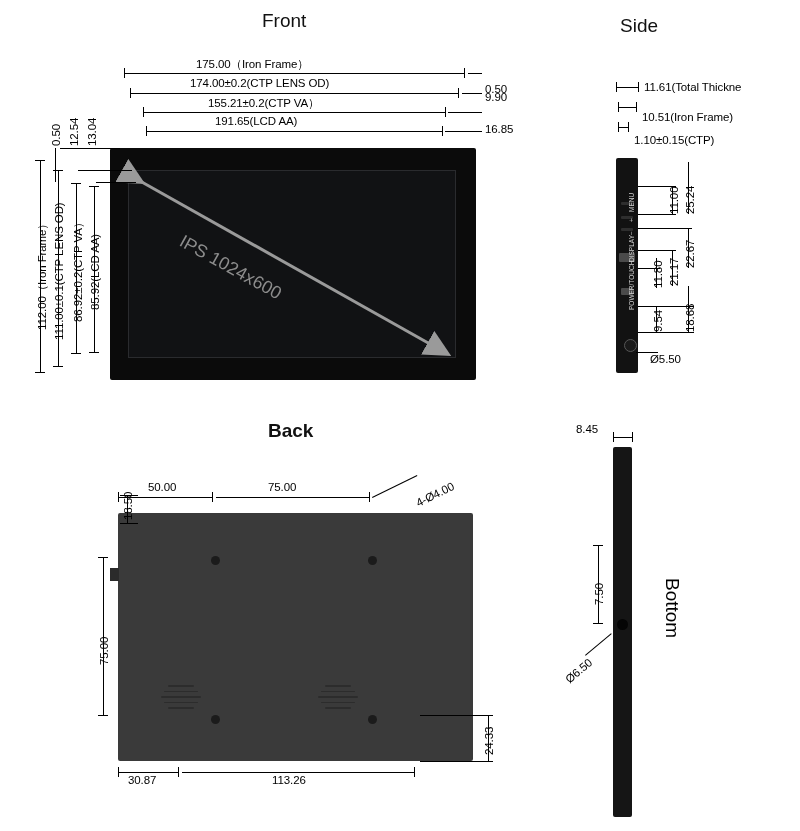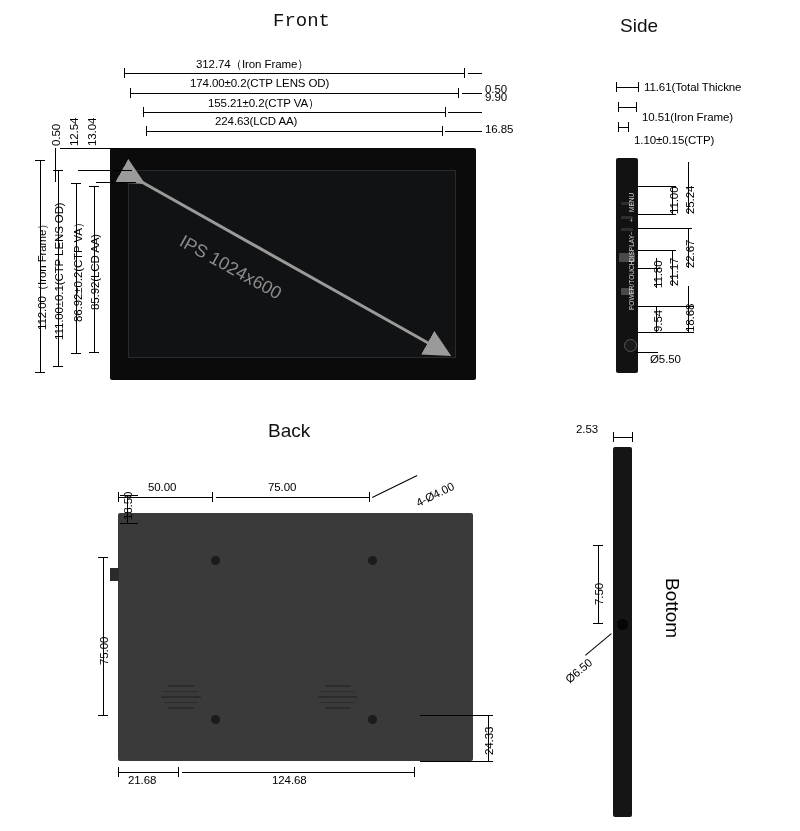--- a/index.html
+++ b/index.html
@@ -170,21 +170,21 @@
     top: 578px;
     font-size: 19px;
     transform-origin: left top;
     transform: rotate(90deg);
     white-space: nowrap;
   }
 </style>
 </head>
 <body>
 
-<div class="view-title" style="left:273px; top:10px;font-family:Liberation Mono, monospace;">Front</div>
+<div class="view-title" style="left:262px; top:10px;">Front</div>
 
 <div id="front-device">
   <div id="front-screen"></div>
 </div>
 
 <svg style="position:absolute; left:110px; top:148px; width:366px; height:232px;">
   <defs>
     <marker id="ah" markerWidth="9" markerHeight="9" refX="7" refY="4.5" orient="auto">
       <polygon points="0,0 9,4.5 0,9" fill="#9a9a9a"></polygon>
     </marker>
@@ -192,36 +192,36 @@
       <polygon points="0,0 9,4.5 0,9" fill="#9a9a9a"></polygon>
     </marker>
   </defs>
   <line x1="30" y1="33" x2="336" y2="205" stroke="#9a9a9a" stroke-width="3" marker-end="url(#ah)" marker-start="url(#ah2)"></line>
 </svg>
 <div id="front-diagonal-label">IPS 1024x600</div>
 
 <div class="line hline" style="left:124px; top:73px; width:340px;"></div>
 <div class="line vline" style="left:124px; top:68px; height:10px;"></div>
 <div class="line vline" style="left:464px; top:68px; height:10px;"></div>
-<div class="dim" style="left:196px; top:57px;">312.74（Iron Frame）</div>
+<div class="dim" style="left:196px; top:57px;">175.00（Iron Frame）</div>
 
 <div class="line hline" style="left:130px; top:93px; width:328px;"></div>
 <div class="line vline" style="left:130px; top:88px; height:10px;"></div>
 <div class="line vline" style="left:458px; top:88px; height:10px;"></div>
 <div class="dim" style="left:190px; top:77px;">174.00±0.2(CTP LENS OD)</div>
 
 <div class="line hline" style="left:143px; top:112px; width:302px;"></div>
 <div class="line vline" style="left:143px; top:107px; height:10px;"></div>
 <div class="line vline" style="left:445px; top:107px; height:10px;"></div>
 <div class="dim" style="left:208px; top:96px;">155.21±0.2(CTP VA）</div>
 
 <div class="line hline" style="left:146px; top:131px; width:296px;"></div>
 <div class="line vline" style="left:146px; top:126px; height:10px;"></div>
 <div class="line vline" style="left:442px; top:126px; height:10px;"></div>
-<div class="dim" style="left:215px; top:115px;">224.63(LCD AA)</div>
+<div class="dim" style="left:215px; top:115px;">191.65(LCD AA)</div>
 
 <div class="line hline" style="left:468px; top:73px; width:14px;"></div>
 <div class="dim" style="left:485px; top:83px;">0.50</div>
 <div class="line hline" style="left:462px; top:93px; width:20px;"></div>
 <div class="dim" style="left:485px; top:91px;">9.90</div>
 <div class="line hline" style="left:448px; top:112px; width:34px;"></div>
 <div class="dim" style="left:485px; top:123px;">16.85</div>
 <div class="line hline" style="left:445px; top:131px; width:37px;"></div>
 
 <div class="line vline" style="left:55px; top:148px; height:34px;"></div>
@@ -308,21 +308,21 @@
 <div class="dim vert" style="left:684px; top:332px;">18.68</div>
 
 <div class="line vline" style="left:656px; top:306px; height:26px;"></div>
 <div class="dim vert" style="left:652px; top:332px;">9.54</div>
 <div class="line hline" style="left:638px; top:306px; width:56px;"></div>
 <div class="line hline" style="left:638px; top:332px; width:56px;"></div>
 
 <div class="line hline" style="left:636px; top:352px; width:22px;"></div>
 <div class="dim" style="left:650px; top:353px;">Ø5.50</div>
 
-<div class="view-title" style="left:268px; top:420px;">Back</div>
+<div class="view-title" style="left:268px; top:420px;font-weight:bold;">Back</div>
 
 <div id="back-device">
   <div class="back-hole" style="left:93px; top:43px;"></div>
   <div class="back-hole" style="left:250px; top:43px;"></div>
   <div class="back-hole" style="left:93px; top:202px;"></div>
   <div class="back-hole" style="left:250px; top:202px;"></div>
   <div class="vent" style="left:43px; top:172px;">
     <i style="width:26px"></i>
       <i style="width:34px"></i>
       <i style="width:40px"></i>
@@ -364,34 +364,34 @@
 <div class="line vline" style="left:488px; top:715px; height:46px;"></div>
 <div class="line hline" style="left:483px; top:715px; width:10px;"></div>
 <div class="line hline" style="left:483px; top:761px; width:10px;"></div>
 <div class="dim vert" style="left:483px; top:755px;">24.33</div>
 <div class="line hline" style="left:420px; top:715px; width:70px;"></div>
 <div class="line hline" style="left:420px; top:761px; width:70px;"></div>
 
 <div class="line hline" style="left:118px; top:772px; width:60px;"></div>
 <div class="line vline" style="left:118px; top:767px; height:10px;"></div>
 <div class="line vline" style="left:178px; top:767px; height:10px;"></div>
-<div class="dim" style="left:128px; top:774px;">21.68</div>
+<div class="dim" style="left:128px; top:774px;">30.87</div>
 
 <div class="line hline" style="left:182px; top:772px; width:232px;"></div>
 <div class="line vline" style="left:414px; top:767px; height:10px;"></div>
-<div class="dim" style="left:272px; top:774px;">124.68</div>
+<div class="dim" style="left:272px; top:774px;">113.26</div>
 
 <div id="bottom-device"></div>
 <div id="bottom-hole"></div>
 <div id="bottom-title">Bottom</div>
 
 <div class="line hline" style="left:613px; top:437px; width:19px;"></div>
 <div class="line vline" style="left:613px; top:432px; height:10px;"></div>
 <div class="line vline" style="left:632px; top:432px; height:10px;"></div>
-<div class="dim" style="left:576px; top:423px;">2.53</div>
+<div class="dim" style="left:576px; top:423px;">8.45</div>
 
 <div class="line vline" style="left:598px; top:545px; height:78px;"></div>
 <div class="line hline" style="left:593px; top:545px; width:10px;"></div>
 <div class="line hline" style="left:593px; top:623px; width:10px;"></div>
 <div class="dim vert" style="left:593px; top:605px;">7.50</div>
 
 <div class="line" style="left:585px; top:655px; width:34px; height:1px; transform-origin:left top; transform:rotate(-40deg);"></div>
 <div class="dim rot" style="left:563px; top:676px; transform:rotate(-40deg);">Ø6.50</div>
 
 </body></html>

